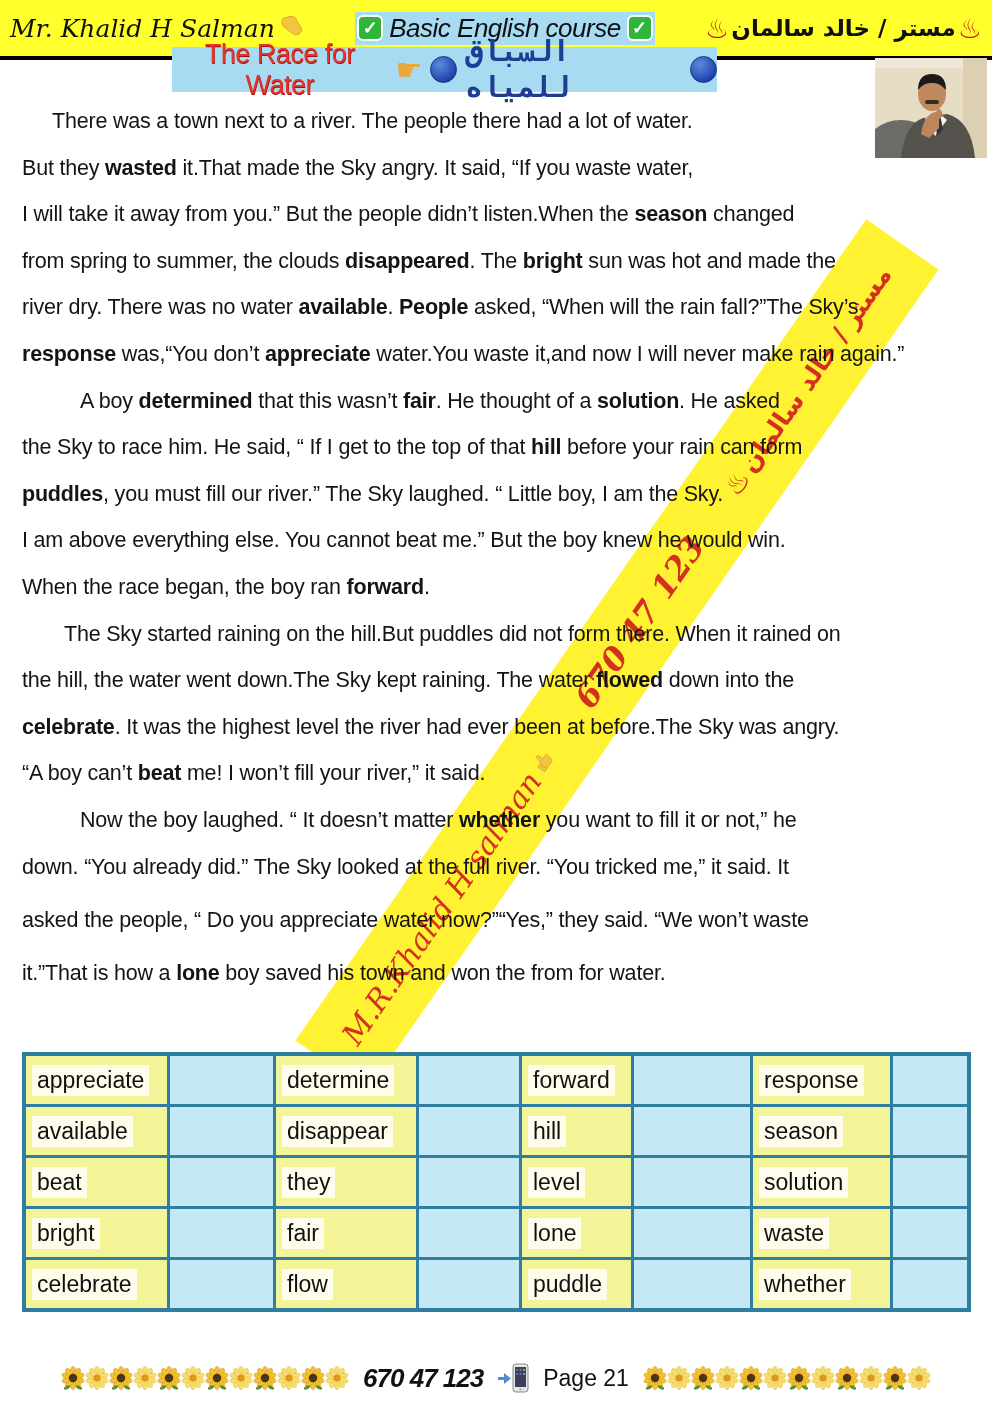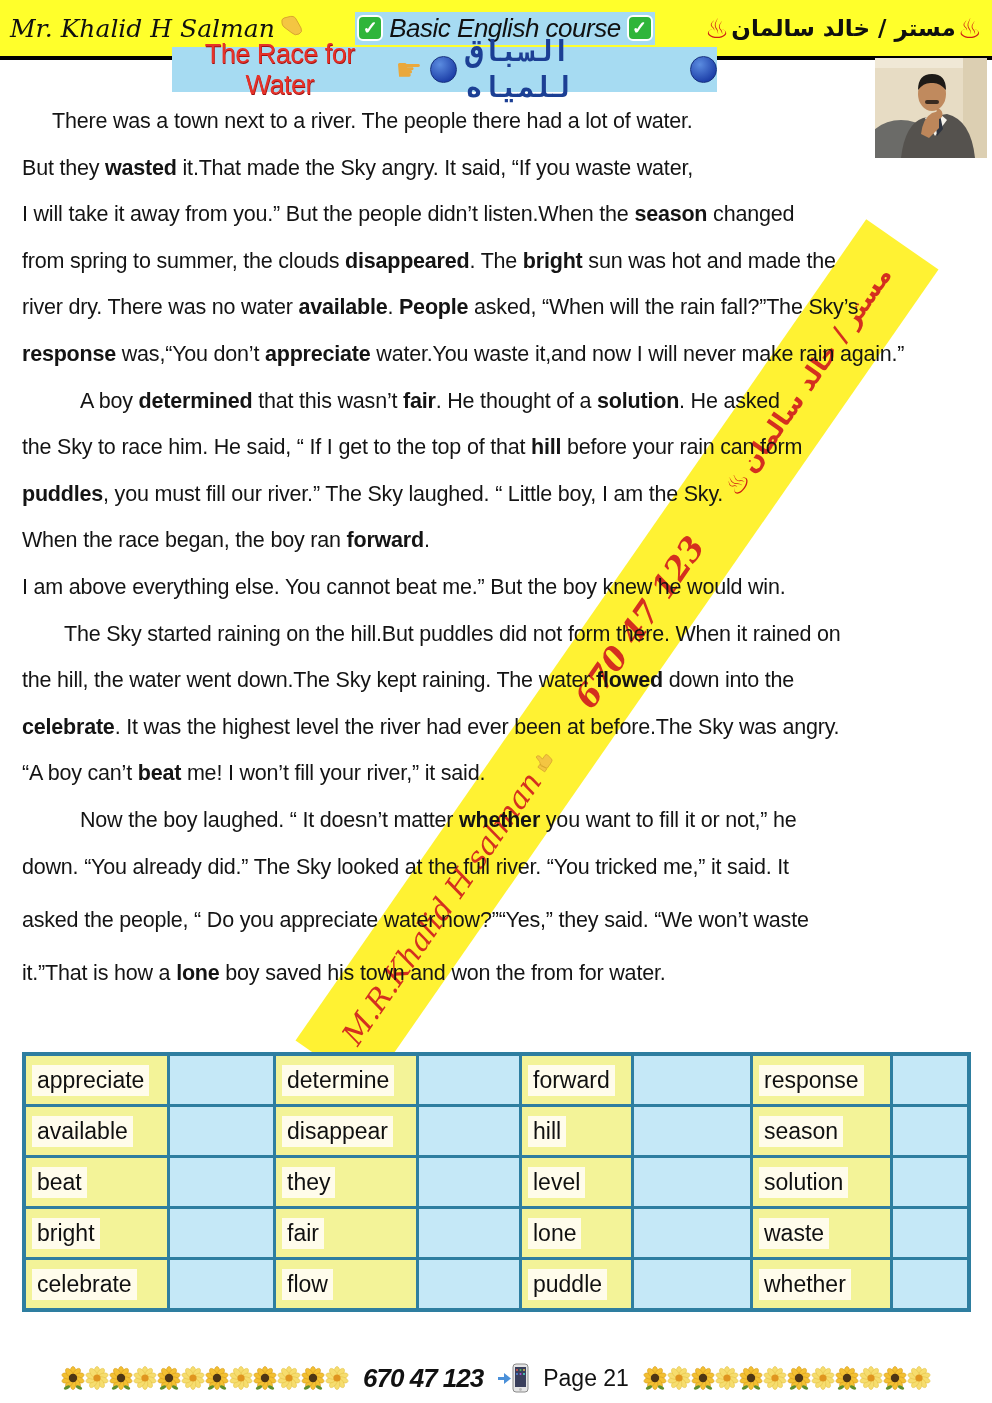--- a/index.html
+++ b/index.html
@@ -143,22 +143,22 @@
   <div class="story">
       <div class="story-line indent-1"><span>There was a town next to a river. The people there had a lot of water.</span></div>
       <div class="story-line indent-0"><span>But they </span><span class="b">wasted</span><span> it.That made the Sky angry. It said, “If you waste water,</span></div>
       <div class="story-line indent-0"><span>I will take it away from you.” But the people didn’t listen.When the </span><span class="b">season</span><span> changed</span></div>
       <div class="story-line indent-0"><span>from spring to summer, the clouds </span><span class="b">disappeared</span><span>. The </span><span class="b">bright</span><span> sun was hot and made the</span></div>
       <div class="story-line indent-0"><span>river dry. There was no water </span><span class="b">available</span><span>. </span><span class="b">People</span><span> asked, “When will the rain fall?”The Sky’s</span></div>
       <div class="story-line indent-0"><span class="b">response</span><span> was,“You don’t </span><span class="b">appreciate</span><span> water.You waste it,and now I will never make rain again.”</span></div>
       <div class="story-line indent-2"><span>A boy </span><span class="b">determined</span><span> that this wasn’t </span><span class="b">fair</span><span>. He thought of a </span><span class="b">solution</span><span>. He asked</span></div>
       <div class="story-line indent-0"><span>the Sky to race him. He said, “ If I get to the top of that </span><span class="b">hill</span><span> before your rain can form</span></div>
       <div class="story-line indent-0"><span class="b">puddles</span><span>, you must fill our river.” The Sky laughed. “ Little boy, I am the Sky.</span></div>
+      <div class="story-line indent-0"><span>I am above everything else. You cannot beat me.” But the boy knew he would win.</span></div>
       <div class="story-line indent-0"><span>When the race began, the boy ran </span><span class="b">forward</span><span>.</span></div>
-      <div class="story-line indent-0"><span>I am above everything else. You cannot beat me.” But the boy knew he would win.</span></div>
       <div class="story-line indent-3"><span>The Sky started raining on the hill.But puddles did not form there. When it rained on</span></div>
       <div class="story-line indent-0"><span>the hill, the water went down.The Sky kept raining. The water </span><span class="b">flowed</span><span> down into the</span></div>
       <div class="story-line indent-0"><span class="b">celebrate</span><span>. It was the highest level the river had ever been at before.The Sky was angry.</span></div>
       <div class="story-line indent-0"><span>“A boy can’t </span><span class="b">beat</span><span> me! I won’t fill your river,” it said.</span></div>
       <div class="story-line indent-2"><span>Now the boy laughed. “ It doesn’t matter </span><span class="b">whether</span><span> you want to fill it or not,” he</span></div>
       <div class="story-line indent-0"><span>down. “You already did.” The Sky looked at the full river. “You tricked me,” it said. It</span></div>
       <div class="story-line indent-0"><span>asked the people, “ Do you appreciate water now?”“Yes,” they said. “We won’t waste</span></div>
       <div class="story-line indent-0"><span>it.”That is how a </span><span class="b">lone</span><span> boy saved his town and won the from for water.</span></div>
     </div>
 

